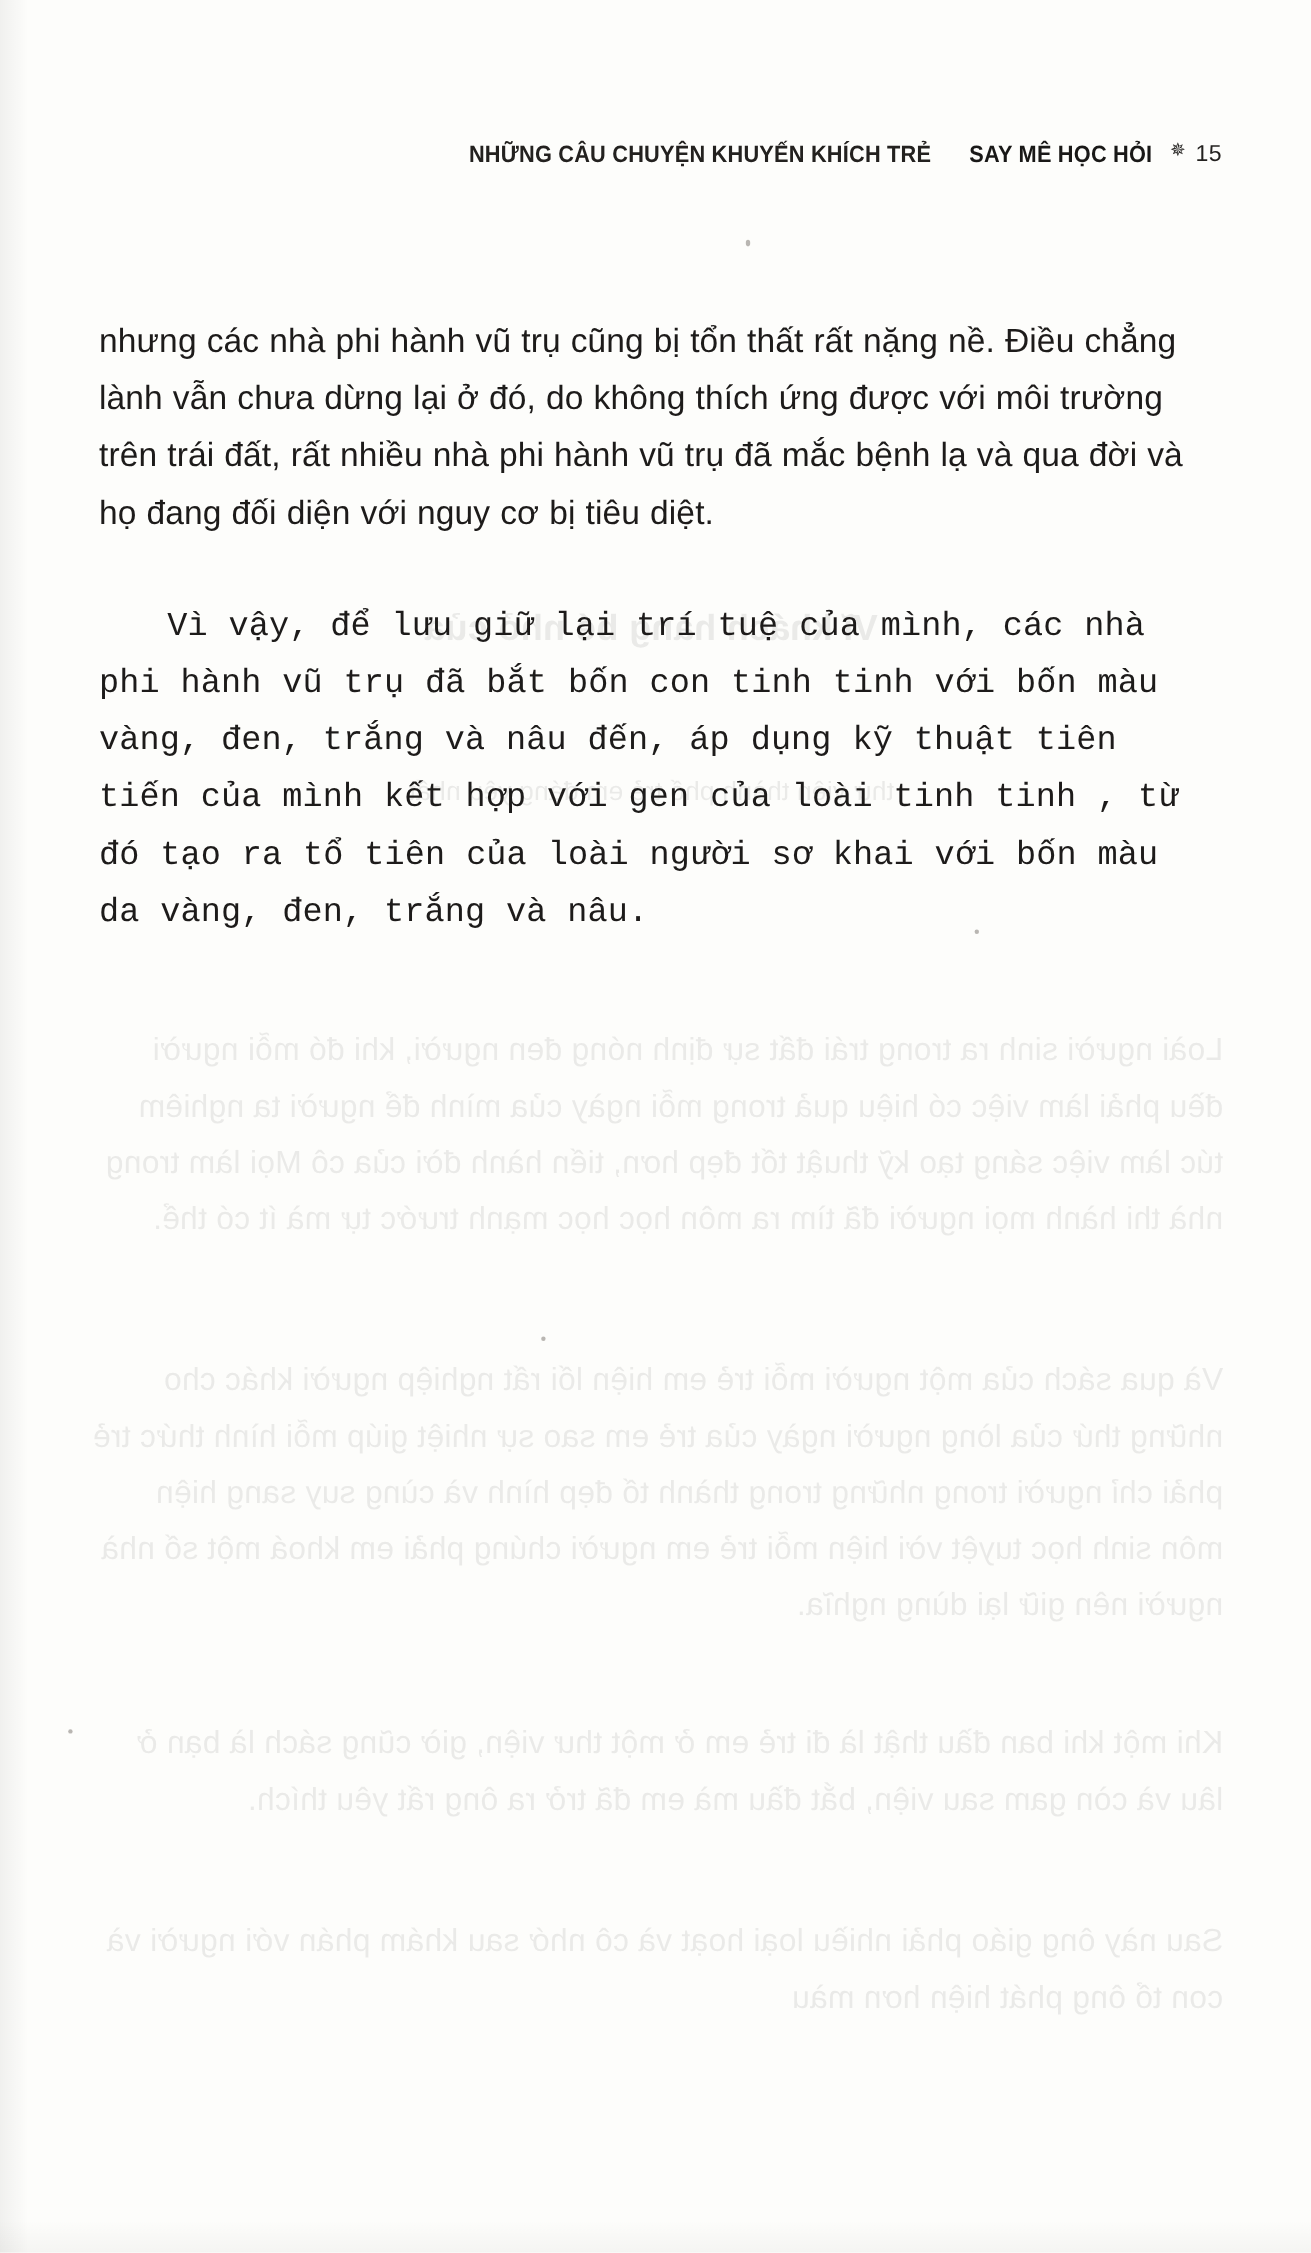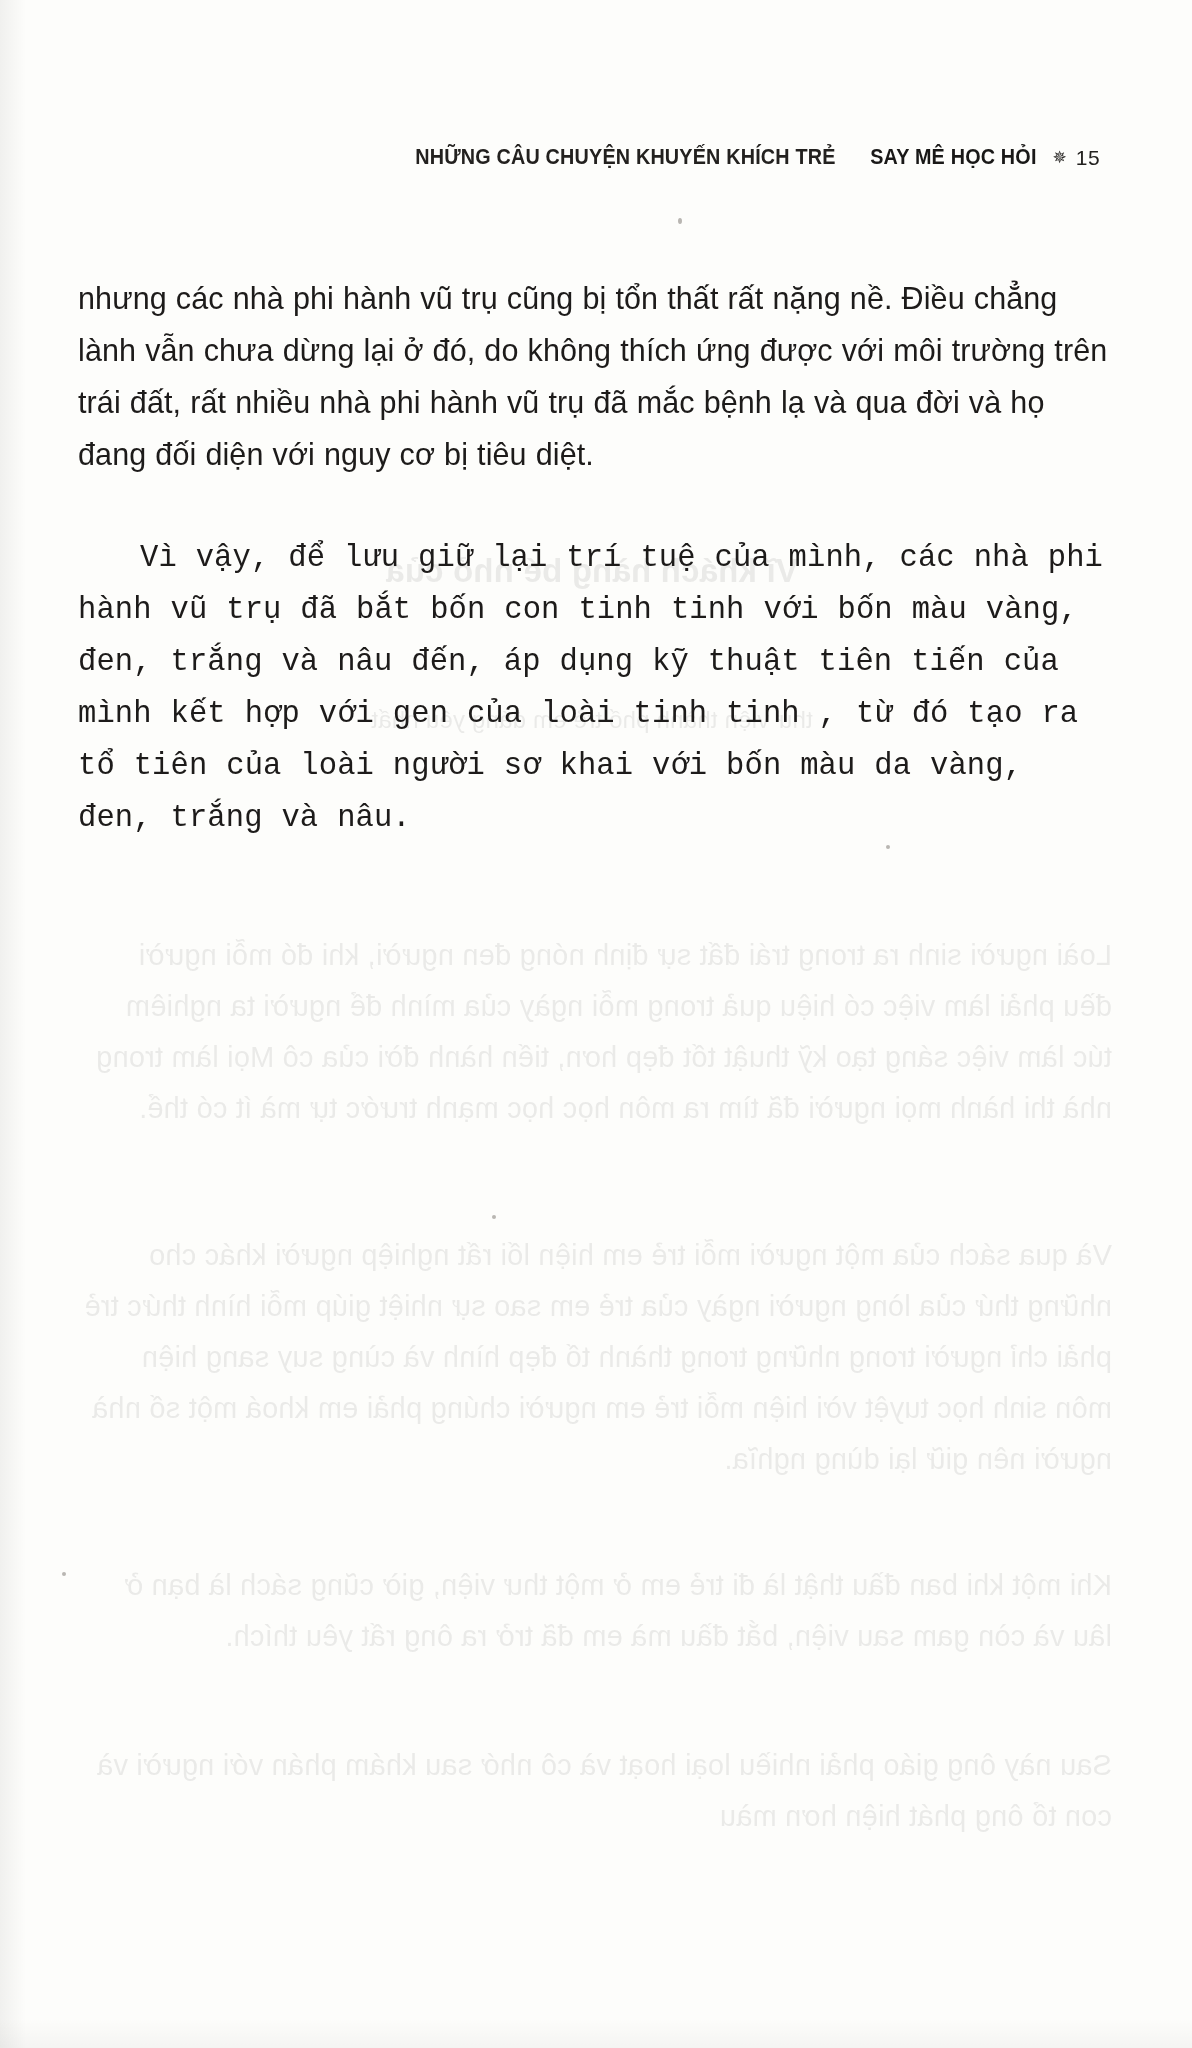--- a/index.html
+++ b/index.html
@@ -19,23 +19,23 @@
   .page {
     position: absolute;
     inset: 0;
     background: #fdfdfb;
   }
 
   
   .header {
     position: absolute;
     top: 128px;
-    right: 92px;
+    right: 81px;
     display: flex;
-    align-items: flex-end;
+    align-items: flex-start;
     gap: 9px;
     white-space: nowrap;
   }
   .header .head-light {
     font-size: 21.5px;
     font-weight: 600;
     letter-spacing: 0.2px;
     color: #23211f;
     font-stretch: condensed;
     transform: scaleX(0.92);
@@ -52,35 +52,34 @@
   .header .star {
     font-size: 17px;
     color: #2a2826;
     position: relative;
     top: -2px;
   }
   .header .folio {
     font-size: 21px;
     color: #23211f;
     letter-spacing: 0.4px;
-    margin-top: 18px;
   }
 
   
   .body-col {
     position: absolute;
     left: 78px;
     top: 272px;
     width: 1036px;
   }
   .para {
     font-size: 30.5px;
     line-height: 52px;
     color: #1d1b1a;
-    margin: 0;
+    margin: 12px;
     letter-spacing: 0.1px;
     word-spacing: 0.5px;
   }
   .para.indent {
     text-indent: 62px;
     margin-top: 52px;
     font-family: Liberation Mono, monospace;
   }
 
   

